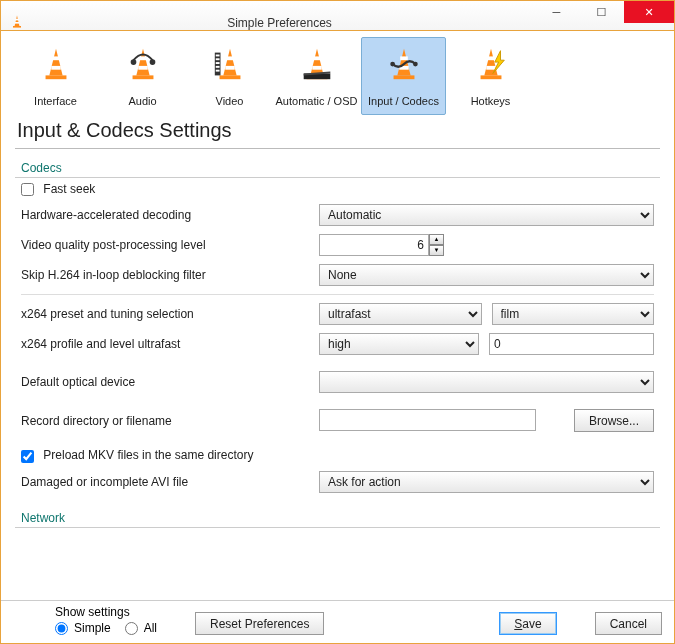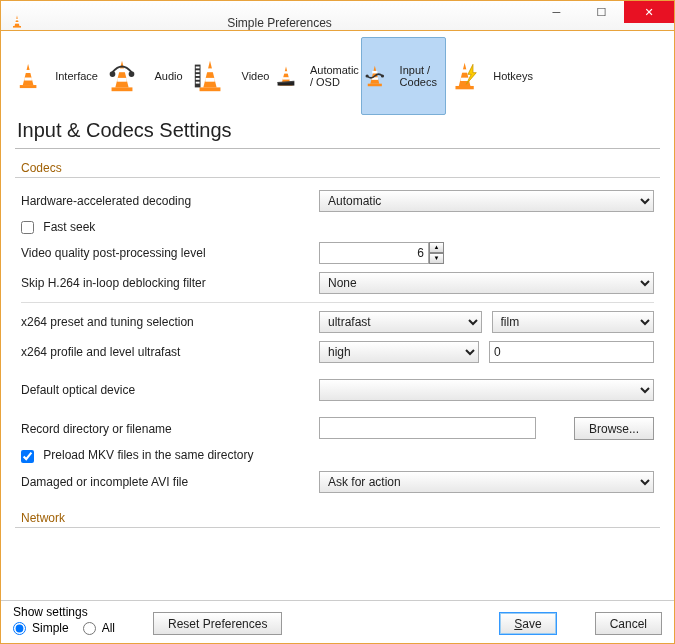--- a/index.html
+++ b/index.html
@@ -6,36 +6,36 @@
 body { background: #fff; width: 675px; height: 644px; overflow: hidden; border: 1px solid #e8a33d; display: flex; flex-direction: column; }
 
 .titlebar { height: 30px; background: linear-gradient(#fff, #f5f5f5); border-bottom: 1px solid #e8a33d; display: flex; align-items: flex-end; position: relative; }
 .titlebar-icon { width: 16px; height: 16px; margin-left: 8px; }
 .titlebar-title { flex: 1; text-align: center; font-size: 12px; color: #333; }
 .win-btns { display: flex; height: 100%; }
 .win-btn { width: 45px; height: 22px; display: flex; align-items: center; justify-content: center; font-size: 11px; color: #333; }
 .win-btn.close { background: #E81123; color: #fff; width: 50px; height: 22px; }
 
 .tabs { display: flex; padding: 6px 12px 0 12px; gap: 2px; }
-.tab { width: 85px; height: 78px; display: flex; flex-direction: row; align-items: center; justify-content: center; gap: 12px; border-radius: 2px; cursor: pointer; }
+.tab { width: 85px; height: 78px; display: flex; flex-direction: column; align-items: center; justify-content: center; gap: 12px; border-radius: 2px; cursor: pointer; }
 .tab.selected { background: #b9d7f5; border: 1px solid #7aaed6; }
 .tab-icon { width: 40px; height: 38px; }
 .tab-label { font-size: 11px; color: #222; }
 
 .page-title { font-size: 20px; font-weight: 400; color: #222; padding: 4px 16px 6px 16px; }
 .hr-top { height: 1px; background: #bbb; margin: 0 14px; }
 
 .scroll { flex: 1; overflow-y: auto; padding: 6px 14px 6px 14px; position: relative; }
 .scroll::-webkit-scrollbar { width: 17px; }
 .scroll::-webkit-scrollbar-track { background: #f0f0f0; }
 .scroll::-webkit-scrollbar-thumb { background: #c0c0c0; border: 1px solid #a0a0a0; }
 .scroll::-webkit-scrollbar-button { height: 17px; background: #f0f0f0; border: 1px solid #c0c0c0; }
 
 fieldset { border: none; margin-bottom: 8px; }
-.legend { font-size: 12px; color: #a16207; padding: 6px 0 2px 6px; border-bottom: 1px solid #ccc; margin-bottom: 8px; }
+.legend { font-size: 12px; color: #0f766e; padding: 6px 0 2px 6px; border-bottom: 1px solid #ccc; }
 
 .row { display: flex; align-items: center; padding: 4px 6px; gap: 8px; }
 .row .label { width: 290px; color: #222; }
 .row label.label { cursor: default; }
 .ctrl { flex: 1; display: flex; gap: 10px; }
 
 select, input[type=text] {
   height: 22px; border: 1px solid #aaa; background: #fff; padding: 0 4px; color: #222;
 }
 select { background: linear-gradient(#fff,#e8e8e8); }
@@ -50,21 +50,21 @@
 input[type=checkbox], input[type=radio] { margin-right: 6px; vertical-align: middle; }
 
 .btn {
   height: 23px; padding: 0 14px; border: 1px solid #999; background: linear-gradient(#fff,#e6e6e6);
   cursor: pointer; color: #222; display: inline-flex; align-items: center; justify-content: center; margin-left: 28px;
 }
 .btn.default { border: 1px solid #3399ff; box-shadow: 0 0 0 1px #99ccf3 inset; }
 .btn u { text-decoration: underline; }
 
 .bottom { border-top: 1px solid #ccc; padding: 4px 12px 8px 12px; display: flex; align-items: flex-end; gap: 10px; }
-.show-settings { display: flex; flex-direction: column; gap: 2px; }
+.show-settings { display: flex; flex-direction: column; gap: 2px; margin-left: 42px; }
 .show-settings-row { display: flex; gap: 14px; align-items: center; }
 .flex-spacer { flex: 1; }
 
 .subdiv { height: 1px; background: #ddd; margin: 4px 6px; }
 
 
 .cone { display: block; }
 .cone .body { fill: #ff8c1a; }
 .cone .stripe { fill: #fff; }
 .cone .base { fill: #ff8c1a; }
@@ -161,31 +161,31 @@
 
 <div class="page-title">Input &amp; Codecs Settings</div>
 <div class="hr-top"></div>
 
 <div class="scroll">
 
   <fieldset>
     <div class="legend">Codecs</div>
 
     <div class="row">
-      <span class="label">Hardware-accelerated decoding</span>
-      <div class="ctrl">
-          <select class="sel-wide"><option>Automatic</option></select>
-        </div>
-    </div>
-
-    <div class="row">
       <label class="label">
         <input type="checkbox" style="">
         <span>Fast seek</span>
       </label>
+    </div>
+
+    <div class="row">
+      <span class="label">Hardware-accelerated decoding</span>
+      <div class="ctrl">
+          <select class="sel-wide"><option>Automatic</option></select>
+        </div>
     </div>
 
     <div class="row">
       <span class="label">Video quality post-processing level</span>
       <div class="ctrl">
         <div class="spin">
           <input type="text" value="6" style="">
           <div class="spin-btns">
             <div>▲</div>
             <div>▼</div>
@@ -230,21 +230,21 @@
   </fieldset>
 
   <fieldset>
     <div class="row">
       <span class="label">Record directory or filename</span>
       <div class="ctrl">
         <input type="text" style="flex: 1 1 0%;" value="">
         <button class="btn">Browse...</button>
       </div>
     </div>
-    <div class="row" style="">
+    <div class="row" style="margin-top:8px">
       <label class="label" style="width:auto">
         <input type="checkbox" checked="" style="">
         <span>Preload MKV files in the same directory</span>
       </label>
     </div>
     <div class="row">
       <span class="label">Damaged or incomplete AVI file</span>
       <div class="ctrl">
           <select class="sel-wide"><option>Ask for action</option></select>
         </div>

